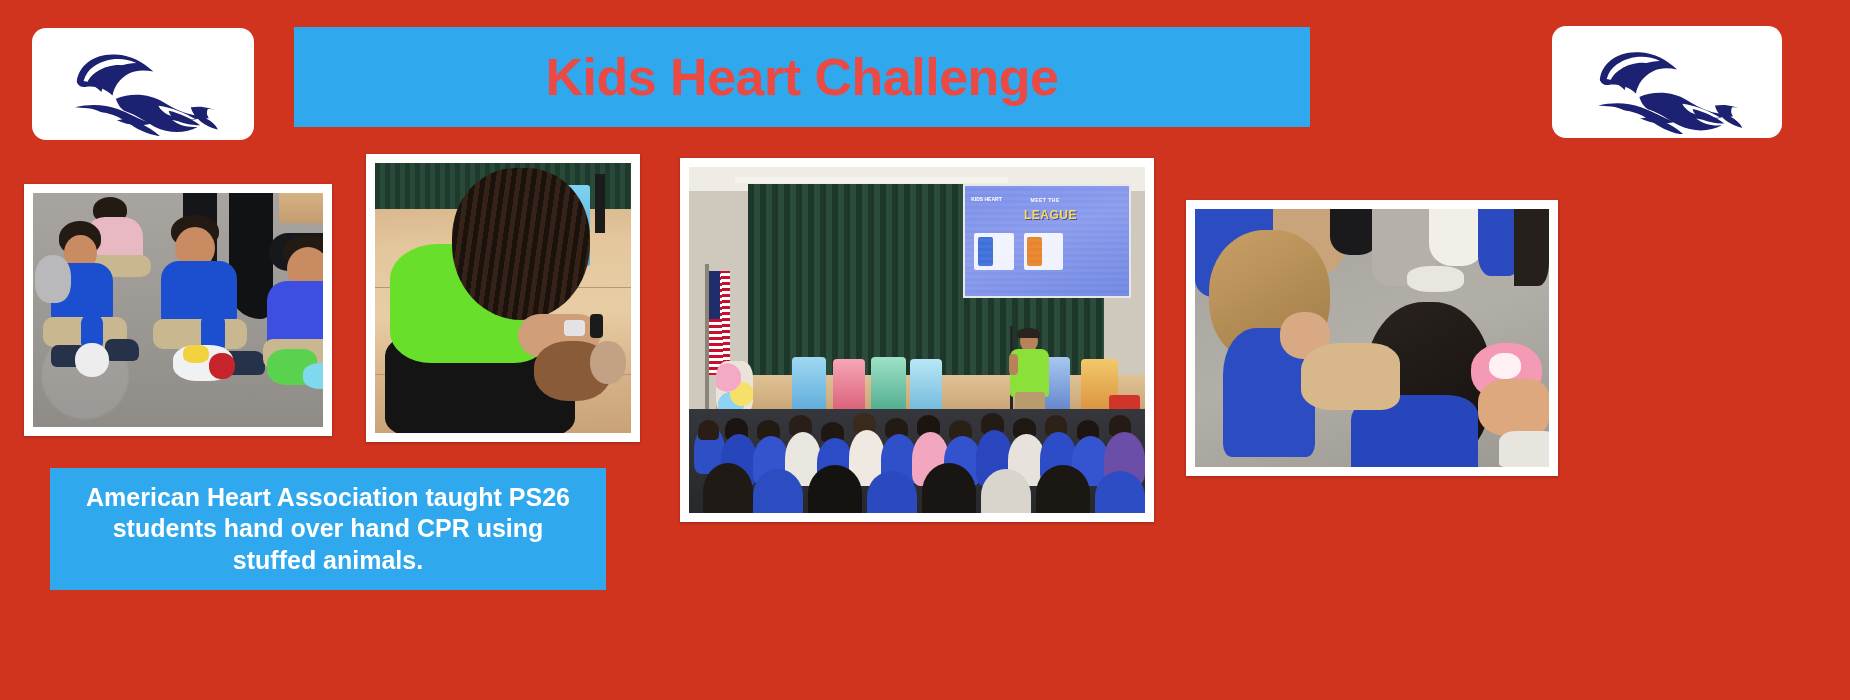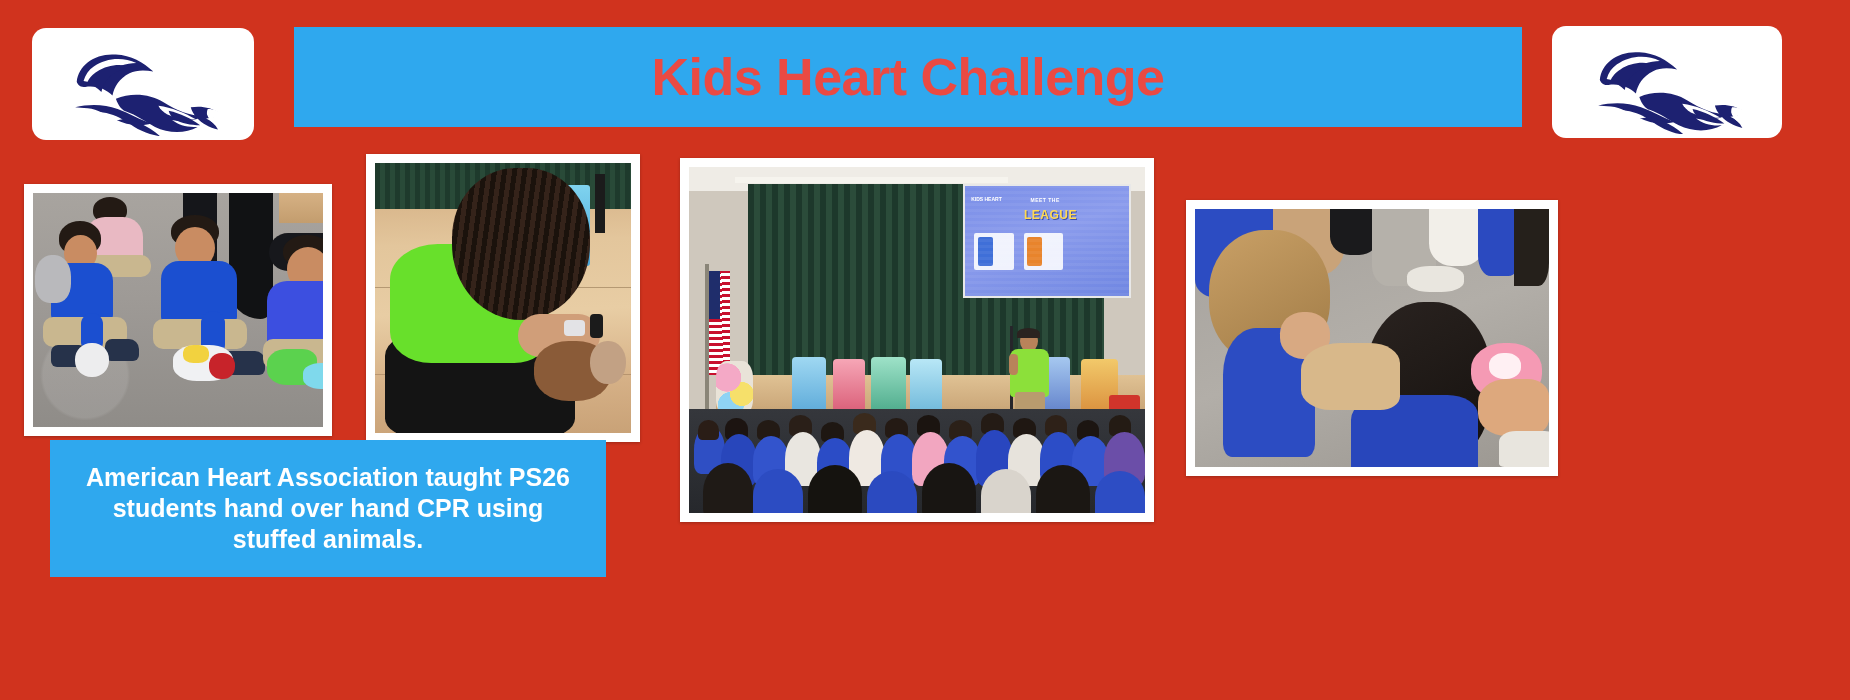--- a/index.html
+++ b/index.html
@@ -146,21 +146,21 @@
         <path d="M150 92c14 3 26 9 37 17-11 0-22-2-30-7-4-3-6-6-7-10z"></path>
         <path d="M176 88c12-2 24 0 34 7-4 4-10 6-16 6 6 3 11 7 14 13-10-2-19-7-25-14-4-4-6-8-7-12z"></path>
         <path d="M196 90c8 0 15 3 20 9-4 2-9 2-14 1 3 3 5 6 6 10-6-3-11-8-13-14 0-2 0-4 1-6z" fill="#ffffff"></path>
         <path d="M40 88c16-4 34-4 50 2 14 5 26 13 40 17-14 4-30 2-43-5-11-5-20-12-32-13-6 0-11-1-15-1z"></path>
         <path d="M56 94c14-2 28 1 40 8-10 2-21 1-30-3-4-2-8-3-10-5z" fill="#ffffff"></path>
         <path d="M92 100c18 2 34 10 48 22-14-2-28-8-39-17-4-2-7-4-9-5z"></path>
       </g>
     </svg>
   </div>
 
-  <div class="banner" style="left:294px;top:27px;width:1228px;height:100px;">
+  <div class="banner" style="left:294px;top:27px;width:1016px;height:100px;">
     <span class="title">Kids Heart Challenge</span>
   </div>
 
   <div class="logo" style="left:1552px;top:26px;width:230px;height:112px;">
     <svg viewBox="0 0 240 120">
       <g fill="#1d2171">
         <path d="M42 58c2-20 22-34 46-32 18 1 32 9 44 20-10-2-20-2-28 2-12 6-18 16-20 26-8-8-20-12-32-10-6 1-9-3-10-6z"></path>
         <path d="M62 40c14-10 34-12 50-4-12 0-24 4-32 12-6 6-9 13-10 20-6-6-12-10-20-11 2-7 6-13 12-17z" fill="#ffffff"></path>
         <path d="M66 46c12-8 28-10 41-5-10 1-20 5-27 12-5 5-8 11-9 17-5-5-11-9-17-10 2-6 7-11 12-14z"></path>
         <path d="M88 78c18-8 40-6 56 4 16 10 30 16 48 16-10 6-24 8-38 5 8 6 18 9 30 8-14 8-34 8-50 0-12-6-22-14-34-18-4-1-9-6-12-15z"></path>
@@ -388,17 +388,17 @@
 
       <div class="noclick" style="position:absolute;left:78%;top:52%;width:20%;height:22%;background:#f59ab4;border-radius:46%;"></div>
       <div class="noclick" style="position:absolute;left:83%;top:56%;width:9%;height:10%;background:#fff0f3;border-radius:46%;"></div>
 
       <div class="noclick" style="position:absolute;left:80%;top:66%;width:20%;height:22%;background:#dda87d;border-radius:40% 30% 30% 40%;"></div>
 
       <div class="noclick" style="position:absolute;left:86%;top:86%;width:16%;height:14%;background:#e8e5de;border-radius:30% 20% 10% 10%;"></div>
     </div>
   </div>
 
-  <div class="caption" style="left:50px;top:440px;width:556px;height:137px;">
+  <div class="caption" style="left:50px;top:468px;width:556px;height:122px;">
     <span class="ctext">American Heart Association taught PS26 students hand over hand CPR using stuffed animals.</span>
   </div>
 
 </div>
 
 </body></html>

